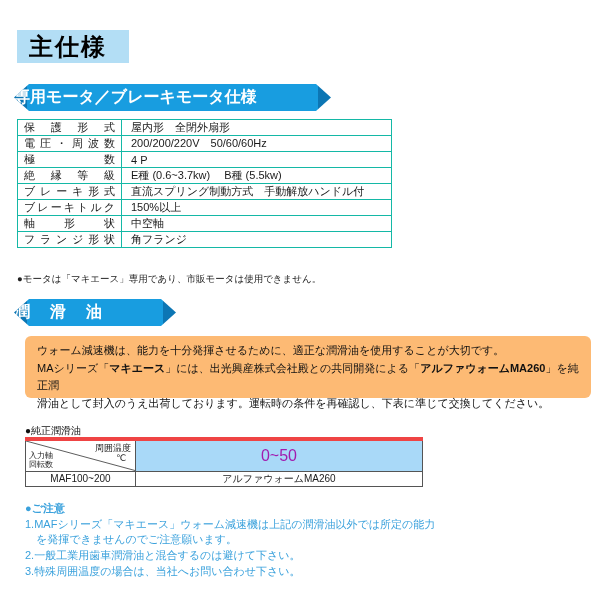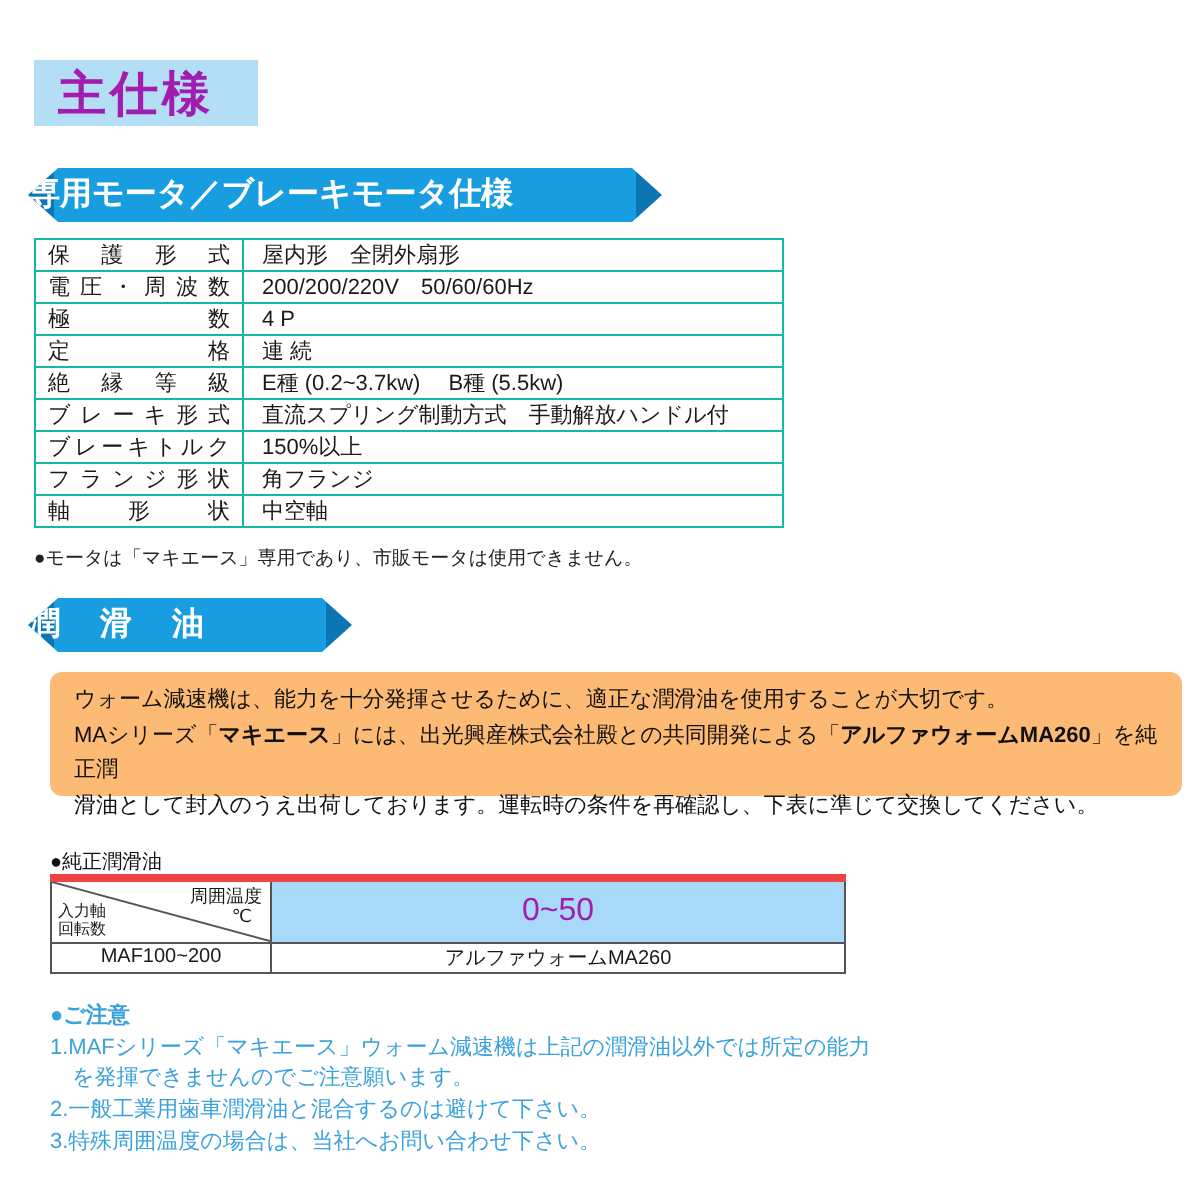--- a/index.html
+++ b/index.html
@@ -6,21 +6,21 @@
   html,body { background:#fff; }
   .page {
     position:relative; width:600px; height:600px; background:#ffffff;
     font-family:"Liberation Sans","DejaVu Sans",sans-serif; color:#1a1a1a; overflow:hidden;
   }
   
   .title-block {
     position:absolute; left:17px; top:30px; width:112px; height:33px;
     background:#b3def5; display:flex; align-items:center; padding-left:12px;
   }
-  .title-block span { font-size:24px; font-weight:bold; color:#a21caf; letter-spacing:2px; }
+  .title-block span { font-size:24px; font-weight:bold; color:#000000; letter-spacing:2px; }
   
   .banner {
     position:absolute; height:27px; color:#fff; font-weight:bold;
     display:flex; align-items:center; justify-content:flex-start;
     clip-path:polygon(0 50%, 15px 0, calc(100% - 15px) 0, 100% 50%, calc(100% - 15px) 100%, 15px 100%);
     background:linear-gradient(90deg,#0c76b4 0,#0c76b4 13px,#189de0 13px,#189de0 calc(100% - 13px),#0c76b4 calc(100% - 13px),#0c76b4 100%);
   }
   .banner-motor { left:14px; top:84px; width:317px; font-size:16px; }
   .banner-oil   { left:14px; top:299px; width:162px; font-size:16px; letter-spacing:2px; }
   
@@ -80,42 +80,38 @@
       </tr>
       <tr>
         <td class="lbl">電圧・周波数</td>
         <td class="val">200/200/220V　50/60/60Hz</td>
       </tr>
       <tr>
         <td class="lbl">極数</td>
         <td class="val">4 P</td>
       </tr>
       <tr>
-        <td class="lbl">定格</td>
-        <td class="val">連 続</td>
-      </tr>
-      <tr>
         <td class="lbl">絶縁等級</td>
-        <td class="val">E種 (0.2~3.7kw)　 B種 (5.5kw)</td>
+        <td class="val">E種 (0.6~3.7kw)　 B種 (5.5kw)</td>
       </tr>
       <tr>
         <td class="lbl">ブレーキ形式</td>
         <td class="val">直流スプリング制動方式　手動解放ハンドル付</td>
       </tr>
       <tr>
         <td class="lbl">ブレーキトルク</td>
         <td class="val">150%以上</td>
       </tr>
       <tr>
+        <td class="lbl">軸形状</td>
+        <td class="val">中空軸</td>
+      </tr>
+      <tr>
         <td class="lbl">フランジ形状</td>
         <td class="val">角フランジ</td>
-      </tr>
-      <tr>
-        <td class="lbl">軸形状</td>
-        <td class="val">中空軸</td>
       </tr>
     </tbody>
   </table>
 
   <div class="motor-note">●モータは「マキエース」専用であり、市販モータは使用できません。</div>
 
   <div class="banner banner-oil">
     <span>潤　滑　油</span>
   </div>
 

